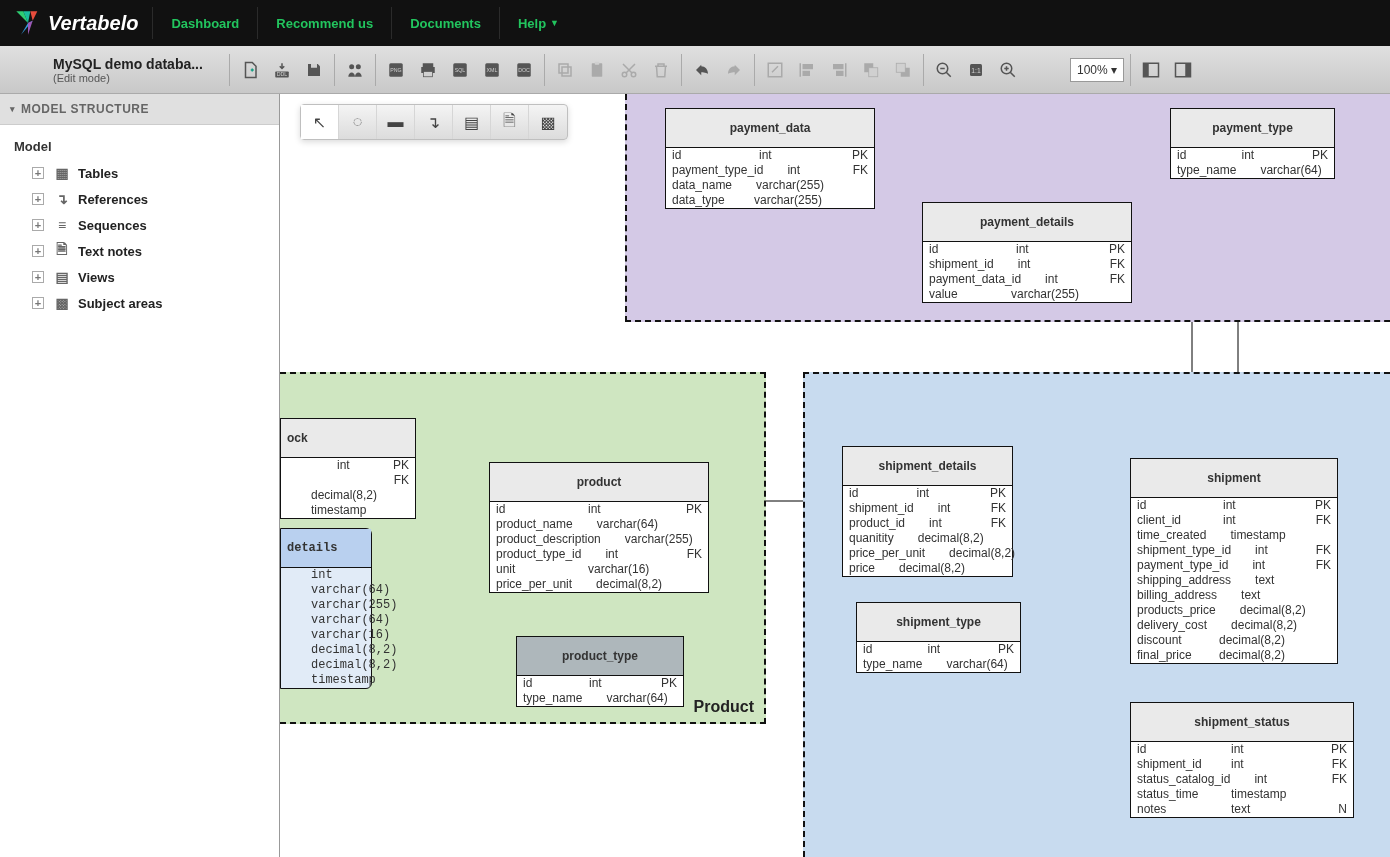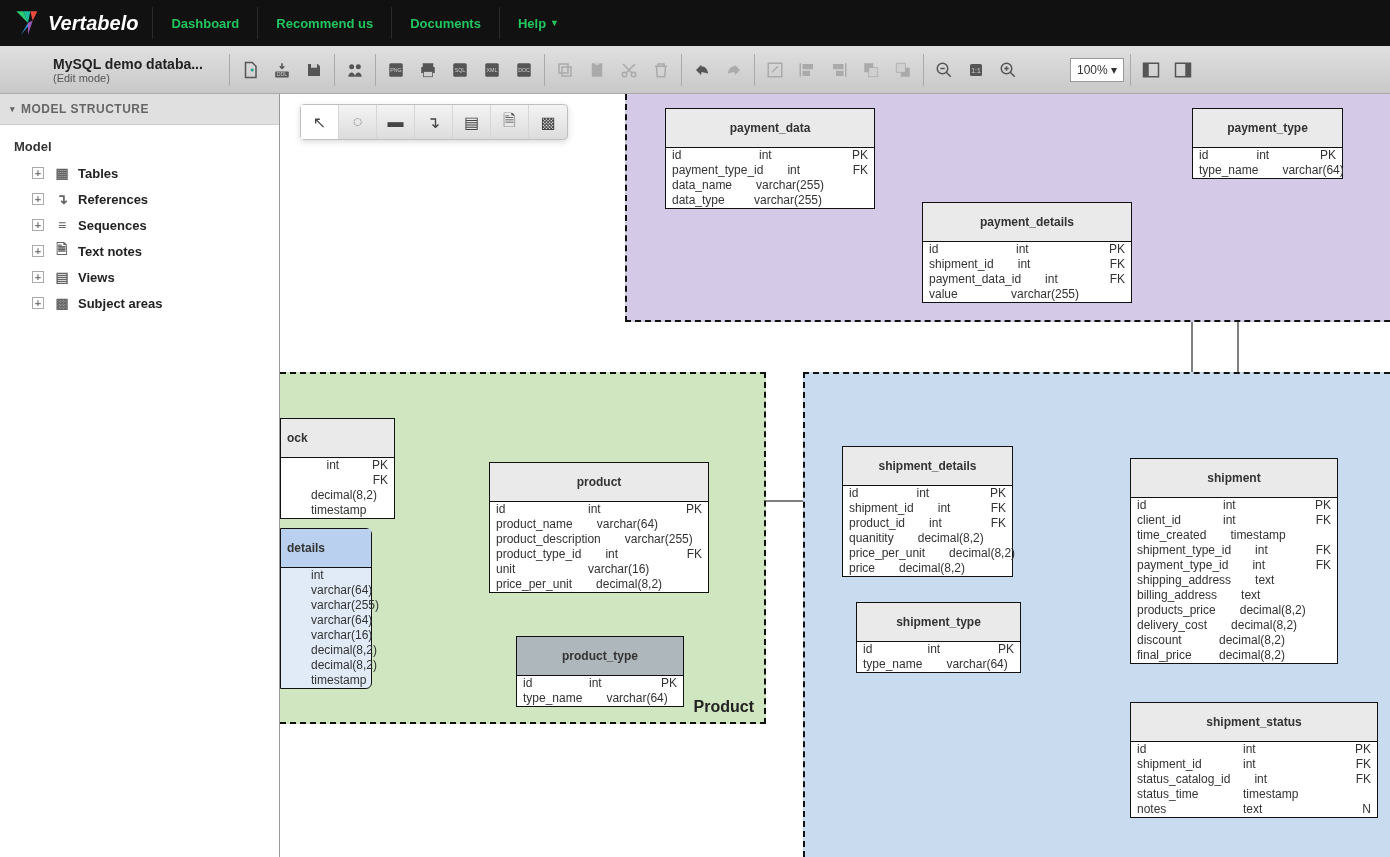--- a/index.html
+++ b/index.html
@@ -47,21 +47,21 @@
 .region.payment { background: #d4c9e6; }
 .region.product { background: #cfe6c1; }
 .region.shipment { background: #c8dbef; }
 
 
 .tbl { position: absolute; background: #fff; border: 1px solid #111; font-size: 12px; }
 .tbl .thdr { background: #eaeaea; border-bottom: 1px solid #111; text-align: center; font-weight: 700; padding: 12px 6px; }
 .tbl.sel .thdr { background: #aeb7bb; }
 .tbl .trow { display: grid; grid-template-columns: 1fr 1fr 22px; padding: 0 6px; line-height: 15px; gap: 24px; }
 .tbl .trow .k { text-align: right; font-weight: 400; }
-.tbl.blue { background: #e1ebf7; }
+.tbl.blue { background: #e1ebf7; font-family: Liberation Mono, monospace; }
 .tbl.blue .thdr { background: #b9d0ef; }
 
 svg.link-layer { position: absolute; top: 0; left: 0; }
 </style>
 </head>
 <body>
 
 <div class="topbar">
   <div class="logo">
     <svg width="28" height="28" viewBox="0 0 24 24">
@@ -369,21 +369,21 @@
           <span>varchar(255)</span>
           <span class="k"></span>
         </div>
         <div class="trow">
           <span>data_type</span>
           <span>varchar(255)</span>
           <span class="k"></span>
         </div>
       </div>
   </div>
-  <div class="tbl" style="left:912px;top:14px;width:151px">
+  <div class="tbl" style="left:890px;top:14px;width:165px">
     <div class="thdr">payment_type</div>
     <div class="tbody">
         <div class="trow">
           <span>id</span>
           <span>int</span>
           <span class="k">PK</span>
         </div>
         <div class="trow">
           <span>type_name</span>
           <span>varchar(64)</span>
@@ -410,21 +410,21 @@
           <span class="k">FK</span>
         </div>
         <div class="trow">
           <span>value</span>
           <span>varchar(255)</span>
           <span class="k"></span>
         </div>
       </div>
   </div>
 
-  <div class="tbl" style="left:0;top:324px;width:115px">
+  <div class="tbl" style="left:0;top:324px;width:136px">
     <div class="thdr" style="text-align:left">ock</div>
     <div class="tbody">
         <div class="trow">
           <span></span>
           <span>int</span>
           <span class="k">PK FK</span>
         </div>
         <div class="trow">
           <span></span>
           <span>decimal(8,2)</span>
@@ -636,21 +636,21 @@
           <span>int</span>
           <span class="k">PK</span>
         </div>
         <div class="trow">
           <span>type_name</span>
           <span>varchar(64)</span>
           <span class="k"></span>
         </div>
       </div>
   </div>
-  <div class="tbl" style="left:850px;top:608px;width:248px">
+  <div class="tbl" style="left:850px;top:608px;width:224px">
     <div class="thdr">shipment_status</div>
     <div class="tbody">
         <div class="trow">
           <span>id</span>
           <span>int</span>
           <span class="k">PK</span>
         </div>
         <div class="trow">
           <span>shipment_id</span>
           <span>int</span>

